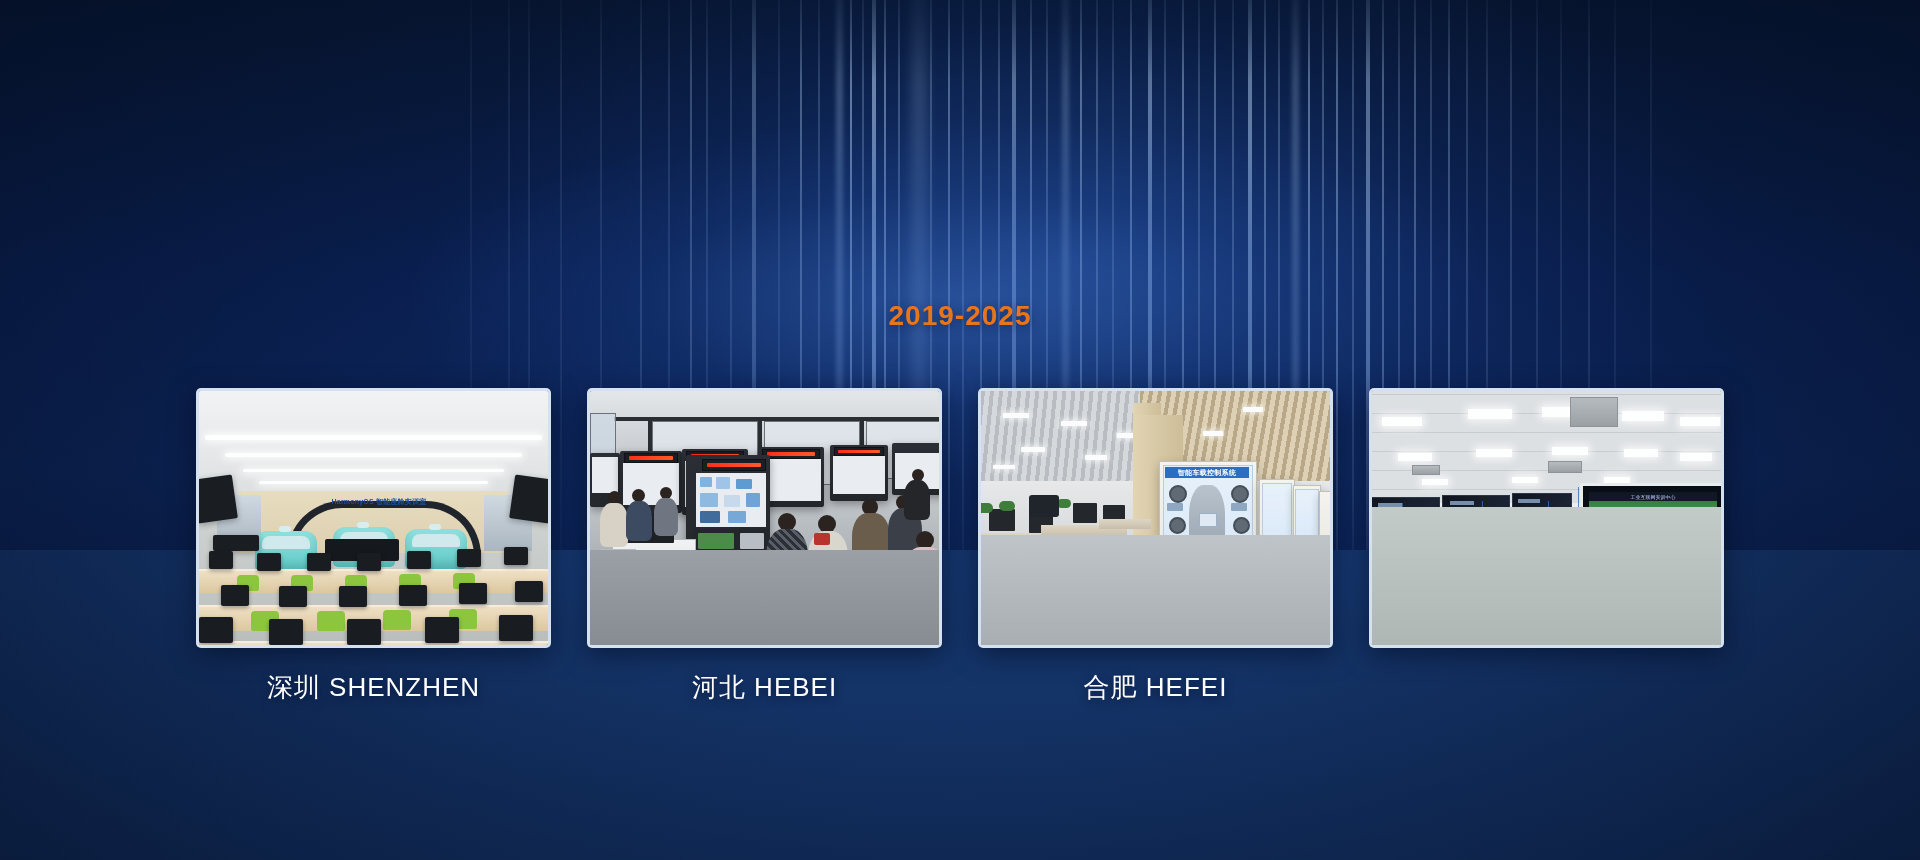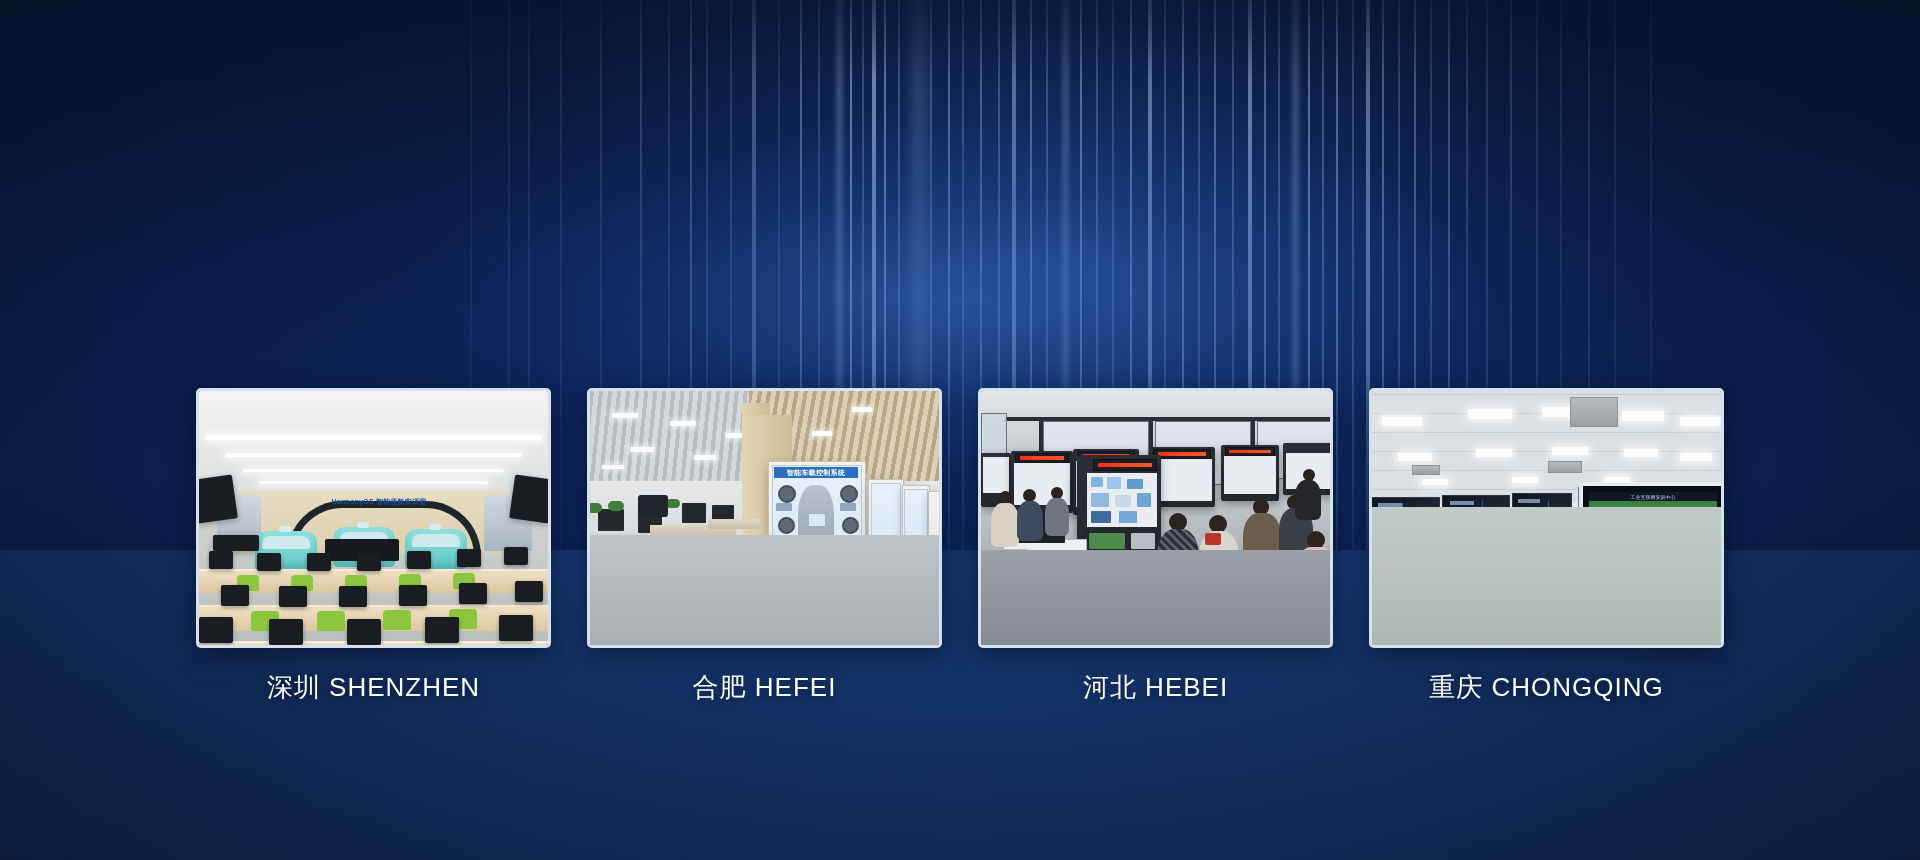--- a/index.html
+++ b/index.html
@@ -896,20 +896,21 @@
             <ellipse cx="398.0752743484225" cy="310.51414609053495" rx="10.289737654320987" ry="5.000805898491084" fill="rgba(180,220,255,0.40)"></ellipse>
           </svg>
         </div>
     </div>
     <div class="earth-rim"></div>
 
   </div>
 
   <div class="bg-vignette"></div>
 
+  <div class="subtitle">2019-2025</div>
 
   <div class="cards">
 
     <div class="card">
       <div class="frame">
         <div class="photo p1">
           <div class="ceiling"></div>
           <div class="tube" style="left:6px;right:6px;top:44px;"></div>
           <div class="tube" style="left:26px;right:26px;top:62px;height:4px;"></div>
           <div class="tube" style="left:44px;right:44px;top:78px;height:3px;"></div>
@@ -961,20 +962,121 @@
           <div class="mon" style="left:148px;top:228px;width:34px;height:26px;"></div>
           <div class="mon" style="left:226px;top:226px;width:34px;height:26px;"></div>
           <div class="mon" style="left:300px;top:224px;width:34px;height:26px;"></div>
         </div>
       </div>
       <div class="caption">深圳  SHENZHEN</div>
     </div>
 
     <div class="card">
       <div class="frame">
+        <div class="photo p2">
+          <div class="ceil"></div>
+          <div class="beam" style="left:24px;right:0;top:26px;height:4px;"></div>
+          <div class="beam" style="left:58px;top:26px;width:4px;height:78px;"></div>
+          <div class="beam" style="left:168px;top:26px;width:4px;height:72px;"></div>
+          <div class="beam" style="left:270px;top:26px;width:4px;height:64px;"></div>
+          <div class="glass" style="left:62px;top:30px;width:104px;height:68px;"></div>
+          <div class="glass" style="left:174px;top:30px;width:94px;height:62px;"></div>
+          <div class="glass" style="left:276px;top:30px;width:78px;height:56px;"></div>
+          <div class="glass" style="left:0px;top:22px;width:24px;height:74px;background:rgba(205,216,226,.8);"></div>
+
+          <div class="bench" style="left:0px;top:62px;width:30px;height:54px;"></div>
+          <div class="panel" style="left:2px;top:66px;width:26px;height:36px;"></div>
+          <div class="bench" style="left:30px;top:60px;width:62px;height:62px;"></div>
+          <div class="led" style="left:34px;top:62px;width:52px;height:8px;">
+              <i></i>
+            </div>
+          <div class="panel" style="left:33px;top:72px;width:56px;height:42px;"></div>
+          <div class="bench" style="left:92px;top:58px;width:66px;height:66px;"></div>
+          <div class="led" style="left:96px;top:60px;width:56px;height:8px;">
+              <i></i>
+            </div>
+          <div class="panel" style="left:95px;top:70px;width:60px;height:46px;"></div>
+
+          <div class="bench" style="left:168px;top:56px;width:66px;height:60px;"></div>
+          <div class="led" style="left:172px;top:58px;width:56px;height:8px;">
+              <i></i>
+            </div>
+          <div class="panel" style="left:171px;top:68px;width:60px;height:42px;"></div>
+          <div class="bench" style="left:240px;top:54px;width:58px;height:56px;"></div>
+          <div class="led" style="left:244px;top:56px;width:48px;height:7px;">
+              <i></i>
+            </div>
+          <div class="panel" style="left:243px;top:65px;width:52px;height:38px;"></div>
+          <div class="bench" style="left:302px;top:52px;width:54px;height:52px;"></div>
+          <div class="panel" style="left:305px;top:62px;width:48px;height:36px;"></div>
+
+          <div class="bench" style="left:96px;top:64px;width:84px;height:110px;"></div>
+          <div class="led" style="left:112px;top:68px;width:62px;height:10px;">
+              <i></i>
+            </div>
+          <div class="panel" style="left:106px;top:82px;width:70px;height:54px;"></div>
+          <div class="comp" style="left:110px;top:86px;width:12px;height:10px;background:#7fb3e0;"></div>
+          <div class="comp" style="left:126px;top:86px;width:14px;height:12px;background:#9fc4e8;"></div>
+          <div class="comp" style="left:146px;top:88px;width:16px;height:10px;background:#5d9bd1;"></div>
+          <div class="comp" style="left:110px;top:102px;width:18px;height:14px;background:#8fb9df;"></div>
+          <div class="comp" style="left:134px;top:104px;width:16px;height:12px;background:#c7d9ea;"></div>
+          <div class="comp" style="left:156px;top:102px;width:14px;height:14px;background:#6fa5d6;"></div>
+          <div class="comp" style="left:110px;top:120px;width:20px;height:12px;background:#3f6c9a;"></div>
+          <div class="comp" style="left:138px;top:120px;width:18px;height:12px;background:#76a9d8;"></div>
+          <div class="panel" style="left:103px;top:138px;width:76px;height:26px;background:#23262b;"></div>
+          <div class="comp" style="left:108px;top:142px;width:36px;height:16px;background:#4c8b4a;"></div>
+          <div class="comp" style="left:150px;top:142px;width:24px;height:16px;background:#b8bec4;"></div>
+
+          <div class="cab" style="left:98px;top:172px;width:76px;height:72px;"></div>
+          <div class="cabblue" style="left:146px;top:176px;width:26px;height:66px;"></div>
+          <div class="cab" style="left:22px;top:148px;width:82px;height:60px;"></div>
+          <div class="comp" style="left:36px;top:122px;width:48px;height:30px;background:#1d2025;"></div>
+
+          <div class="head" style="left:18px;top:100px;width:13px;height:13px;"></div>
+          <div class="person" style="left:10px;top:112px;width:28px;height:44px;background:#d8d2c6;"></div>
+          <div class="head" style="left:42px;top:98px;width:13px;height:13px;"></div>
+          <div class="person" style="left:36px;top:110px;width:26px;height:40px;background:#3c4a62;"></div>
+          <div class="head" style="left:70px;top:96px;width:12px;height:12px;"></div>
+          <div class="person" style="left:64px;top:107px;width:24px;height:38px;background:#6f7682;"></div>
+
+          <div class="head" style="left:188px;top:122px;width:18px;height:18px;"></div>
+          <div class="person" style="left:176px;top:138px;width:42px;height:66px;background:repeating-linear-gradient(45deg,#2c3036 0 3px,#595f68 3px 6px);"></div>
+          <div class="head" style="left:228px;top:124px;width:18px;height:18px;"></div>
+          <div class="person" style="left:218px;top:140px;width:40px;height:62px;background:#d9d6ce;"></div>
+          <div class="comp" style="left:224px;top:142px;width:16px;height:12px;background:#b8342e;border-radius:2px;"></div>
+          <div class="head" style="left:272px;top:108px;width:16px;height:16px;"></div>
+          <div class="person" style="left:262px;top:122px;width:38px;height:58px;background:#6b5d4c;"></div>
+          <div class="head" style="left:306px;top:104px;width:15px;height:15px;"></div>
+          <div class="person" style="left:298px;top:117px;width:34px;height:54px;background:#3a3f48;"></div>
+          <div class="head" style="left:326px;top:140px;width:18px;height:18px;"></div>
+          <div class="person" style="left:312px;top:156px;width:46px;height:70px;background:#e0bec6;"></div>
+          <div class="head" style="left:322px;top:78px;width:12px;height:12px;"></div>
+          <div class="person" style="left:314px;top:89px;width:26px;height:40px;background:#24262a;"></div>
+
+          <div class="stool" style="left:182px;top:200px;width:42px;height:6px;"></div>
+          <div class="stoolleg" style="left:184px;top:206px;height:42px;"></div>
+          <div class="stoolleg" style="left:220px;top:206px;height:42px;"></div>
+          <div class="stool" style="left:226px;top:196px;width:40px;height:6px;"></div>
+          <div class="stoolleg" style="left:228px;top:202px;height:40px;"></div>
+          <div class="stoolleg" style="left:262px;top:202px;height:40px;"></div>
+          <div class="stool" style="left:268px;top:176px;width:36px;height:5px;"></div>
+          <div class="stoolleg" style="left:270px;top:181px;height:36px;"></div>
+          <div class="stoolleg" style="left:300px;top:181px;height:36px;"></div>
+          <div class="stool" style="left:10px;top:158px;width:34px;height:5px;"></div>
+          <div class="stoolleg" style="left:12px;top:163px;height:32px;"></div>
+          <div class="stoolleg" style="left:40px;top:163px;height:32px;"></div>
+
+          <div class="floor"></div>
+        </div>
+      </div>
+      <div class="caption">河北  HEBEI</div>
+    </div>
+
+    <div class="card">
+      <div class="frame">
         <div class="photo p3">
           <div class="slatceil"></div>
           <div class="slatwood"></div>
           <div class="light" style="left:22px;top:22px;width:26px;height:5px;"></div>
           <div class="light" style="left:80px;top:30px;width:26px;height:5px;"></div>
           <div class="light" style="left:136px;top:42px;width:24px;height:5px;"></div>
           <div class="light" style="left:40px;top:56px;width:24px;height:5px;"></div>
           <div class="light" style="left:104px;top:64px;width:22px;height:5px;"></div>
           <div class="light" style="left:12px;top:74px;width:22px;height:4px;"></div>
           <div class="light" style="left:222px;top:40px;width:20px;height:5px;"></div>
@@ -1029,121 +1131,20 @@
           <div class="chip" style="left:-4px;top:112px;width:16px;height:10px;background:#3f7d3a;border-radius:5px;"></div>
           <div class="chip" style="left:18px;top:110px;width:16px;height:10px;background:#3f7d3a;border-radius:5px;"></div>
           <div class="chip" style="left:56px;top:110px;width:14px;height:9px;background:#3f7d3a;border-radius:5px;"></div>
           <div class="chip" style="left:76px;top:108px;width:14px;height:9px;background:#3f7d3a;border-radius:5px;"></div>
           <div class="chip" style="left:48px;top:104px;width:30px;height:22px;background:#20252b;border-radius:3px;"></div>
 
           <div class="floor3"></div>
         </div>
       </div>
       <div class="caption">合肥  HEFEI</div>
-    </div>
-
-    <div class="card">
-      <div class="frame">
-        <div class="photo p2">
-          <div class="ceil"></div>
-          <div class="beam" style="left:24px;right:0;top:26px;height:4px;"></div>
-          <div class="beam" style="left:58px;top:26px;width:4px;height:78px;"></div>
-          <div class="beam" style="left:168px;top:26px;width:4px;height:72px;"></div>
-          <div class="beam" style="left:270px;top:26px;width:4px;height:64px;"></div>
-          <div class="glass" style="left:62px;top:30px;width:104px;height:68px;"></div>
-          <div class="glass" style="left:174px;top:30px;width:94px;height:62px;"></div>
-          <div class="glass" style="left:276px;top:30px;width:78px;height:56px;"></div>
-          <div class="glass" style="left:0px;top:22px;width:24px;height:74px;background:rgba(205,216,226,.8);"></div>
-
-          <div class="bench" style="left:0px;top:62px;width:30px;height:54px;"></div>
-          <div class="panel" style="left:2px;top:66px;width:26px;height:36px;"></div>
-          <div class="bench" style="left:30px;top:60px;width:62px;height:62px;"></div>
-          <div class="led" style="left:34px;top:62px;width:52px;height:8px;">
-              <i></i>
-            </div>
-          <div class="panel" style="left:33px;top:72px;width:56px;height:42px;"></div>
-          <div class="bench" style="left:92px;top:58px;width:66px;height:66px;"></div>
-          <div class="led" style="left:96px;top:60px;width:56px;height:8px;">
-              <i></i>
-            </div>
-          <div class="panel" style="left:95px;top:70px;width:60px;height:46px;"></div>
-
-          <div class="bench" style="left:168px;top:56px;width:66px;height:60px;"></div>
-          <div class="led" style="left:172px;top:58px;width:56px;height:8px;">
-              <i></i>
-            </div>
-          <div class="panel" style="left:171px;top:68px;width:60px;height:42px;"></div>
-          <div class="bench" style="left:240px;top:54px;width:58px;height:56px;"></div>
-          <div class="led" style="left:244px;top:56px;width:48px;height:7px;">
-              <i></i>
-            </div>
-          <div class="panel" style="left:243px;top:65px;width:52px;height:38px;"></div>
-          <div class="bench" style="left:302px;top:52px;width:54px;height:52px;"></div>
-          <div class="panel" style="left:305px;top:62px;width:48px;height:36px;"></div>
-
-          <div class="bench" style="left:96px;top:64px;width:84px;height:110px;"></div>
-          <div class="led" style="left:112px;top:68px;width:62px;height:10px;">
-              <i></i>
-            </div>
-          <div class="panel" style="left:106px;top:82px;width:70px;height:54px;"></div>
-          <div class="comp" style="left:110px;top:86px;width:12px;height:10px;background:#7fb3e0;"></div>
-          <div class="comp" style="left:126px;top:86px;width:14px;height:12px;background:#9fc4e8;"></div>
-          <div class="comp" style="left:146px;top:88px;width:16px;height:10px;background:#5d9bd1;"></div>
-          <div class="comp" style="left:110px;top:102px;width:18px;height:14px;background:#8fb9df;"></div>
-          <div class="comp" style="left:134px;top:104px;width:16px;height:12px;background:#c7d9ea;"></div>
-          <div class="comp" style="left:156px;top:102px;width:14px;height:14px;background:#6fa5d6;"></div>
-          <div class="comp" style="left:110px;top:120px;width:20px;height:12px;background:#3f6c9a;"></div>
-          <div class="comp" style="left:138px;top:120px;width:18px;height:12px;background:#76a9d8;"></div>
-          <div class="panel" style="left:103px;top:138px;width:76px;height:26px;background:#23262b;"></div>
-          <div class="comp" style="left:108px;top:142px;width:36px;height:16px;background:#4c8b4a;"></div>
-          <div class="comp" style="left:150px;top:142px;width:24px;height:16px;background:#b8bec4;"></div>
-
-          <div class="cab" style="left:98px;top:172px;width:76px;height:72px;"></div>
-          <div class="cabblue" style="left:146px;top:176px;width:26px;height:66px;"></div>
-          <div class="cab" style="left:22px;top:148px;width:82px;height:60px;"></div>
-          <div class="comp" style="left:36px;top:122px;width:48px;height:30px;background:#1d2025;"></div>
-
-          <div class="head" style="left:18px;top:100px;width:13px;height:13px;"></div>
-          <div class="person" style="left:10px;top:112px;width:28px;height:44px;background:#d8d2c6;"></div>
-          <div class="head" style="left:42px;top:98px;width:13px;height:13px;"></div>
-          <div class="person" style="left:36px;top:110px;width:26px;height:40px;background:#3c4a62;"></div>
-          <div class="head" style="left:70px;top:96px;width:12px;height:12px;"></div>
-          <div class="person" style="left:64px;top:107px;width:24px;height:38px;background:#6f7682;"></div>
-
-          <div class="head" style="left:188px;top:122px;width:18px;height:18px;"></div>
-          <div class="person" style="left:176px;top:138px;width:42px;height:66px;background:repeating-linear-gradient(45deg,#2c3036 0 3px,#595f68 3px 6px);"></div>
-          <div class="head" style="left:228px;top:124px;width:18px;height:18px;"></div>
-          <div class="person" style="left:218px;top:140px;width:40px;height:62px;background:#d9d6ce;"></div>
-          <div class="comp" style="left:224px;top:142px;width:16px;height:12px;background:#b8342e;border-radius:2px;"></div>
-          <div class="head" style="left:272px;top:108px;width:16px;height:16px;"></div>
-          <div class="person" style="left:262px;top:122px;width:38px;height:58px;background:#6b5d4c;"></div>
-          <div class="head" style="left:306px;top:104px;width:15px;height:15px;"></div>
-          <div class="person" style="left:298px;top:117px;width:34px;height:54px;background:#3a3f48;"></div>
-          <div class="head" style="left:326px;top:140px;width:18px;height:18px;"></div>
-          <div class="person" style="left:312px;top:156px;width:46px;height:70px;background:#e0bec6;"></div>
-          <div class="head" style="left:322px;top:78px;width:12px;height:12px;"></div>
-          <div class="person" style="left:314px;top:89px;width:26px;height:40px;background:#24262a;"></div>
-
-          <div class="stool" style="left:182px;top:200px;width:42px;height:6px;"></div>
-          <div class="stoolleg" style="left:184px;top:206px;height:42px;"></div>
-          <div class="stoolleg" style="left:220px;top:206px;height:42px;"></div>
-          <div class="stool" style="left:226px;top:196px;width:40px;height:6px;"></div>
-          <div class="stoolleg" style="left:228px;top:202px;height:40px;"></div>
-          <div class="stoolleg" style="left:262px;top:202px;height:40px;"></div>
-          <div class="stool" style="left:268px;top:176px;width:36px;height:5px;"></div>
-          <div class="stoolleg" style="left:270px;top:181px;height:36px;"></div>
-          <div class="stoolleg" style="left:300px;top:181px;height:36px;"></div>
-          <div class="stool" style="left:10px;top:158px;width:34px;height:5px;"></div>
-          <div class="stoolleg" style="left:12px;top:163px;height:32px;"></div>
-          <div class="stoolleg" style="left:40px;top:163px;height:32px;"></div>
-
-          <div class="floor"></div>
-        </div>
-      </div>
-      <div class="caption">河北  HEBEI</div>
     </div>
 
     <div class="card">
       <div class="frame">
         <div class="photo p4">
           <div class="tiles"></div>
           <div class="pl" style="left:10px;top:26px;width:40px;height:9px;"></div>
           <div class="pl" style="left:96px;top:18px;width:44px;height:10px;"></div>
           <div class="pl" style="left:170px;top:16px;width:44px;height:10px;"></div>
           <div class="pl" style="left:250px;top:20px;width:42px;height:10px;"></div>
@@ -1204,17 +1205,16 @@
           <div class="gbase" style="left:62px;top:188px;width:30px;height:9px;"></div>
           <div class="gchair" style="left:108px;top:172px;width:22px;height:24px;background:#7ab32c;"></div>
           <div class="gbase" style="left:102px;top:200px;width:32px;height:9px;"></div>
           <div class="lineseg" style="left:100px;top:160px;width:16px;height:28px;background:#6b7176;border-radius:3px;"></div>
           <div class="lineseg" style="left:52px;top:144px;width:34px;height:14px;background:#e7e9ea;"></div>
           <div class="lineseg" style="left:150px;top:130px;width:22px;height:18px;background:#2f6fb8;border:none;"></div>
 
           <div class="floor4"></div>
         </div>
       </div>
-      <div class="caption">重庆  CHONGQING</div>
     </div>
 
   </div>
 </div>
 
 </body></html>

